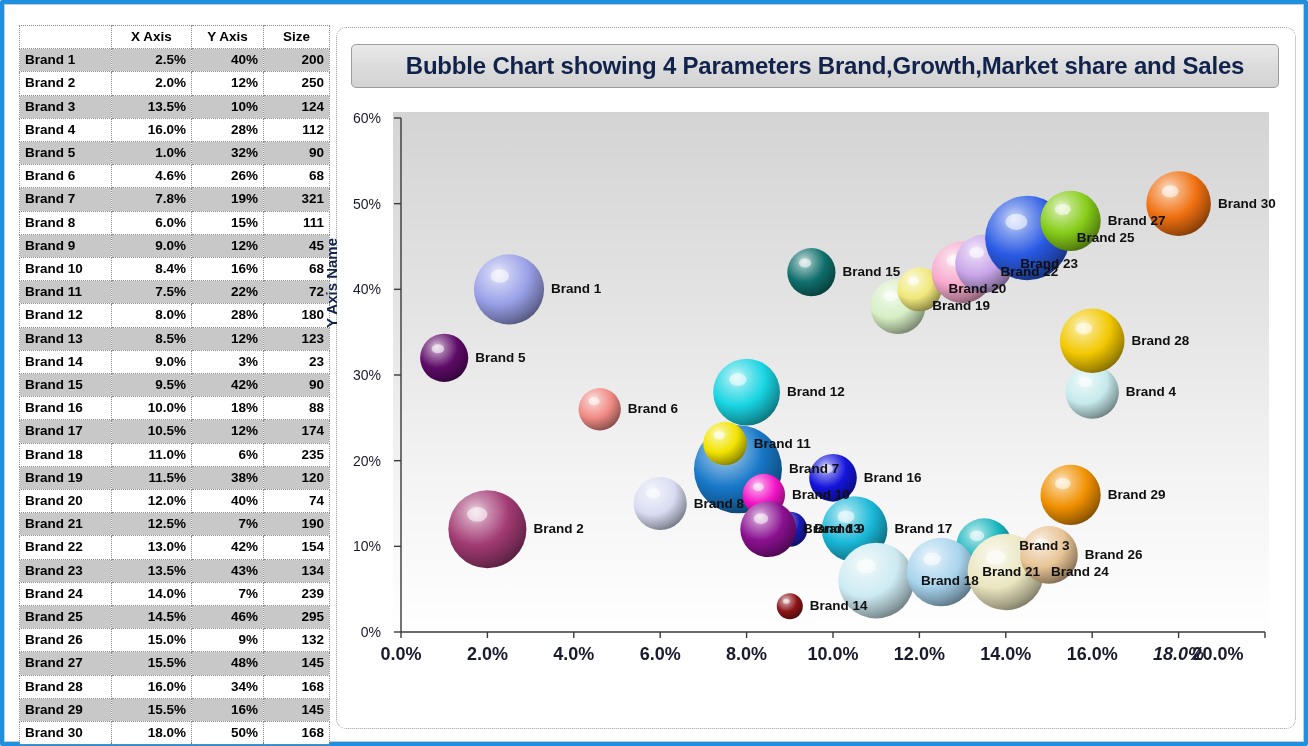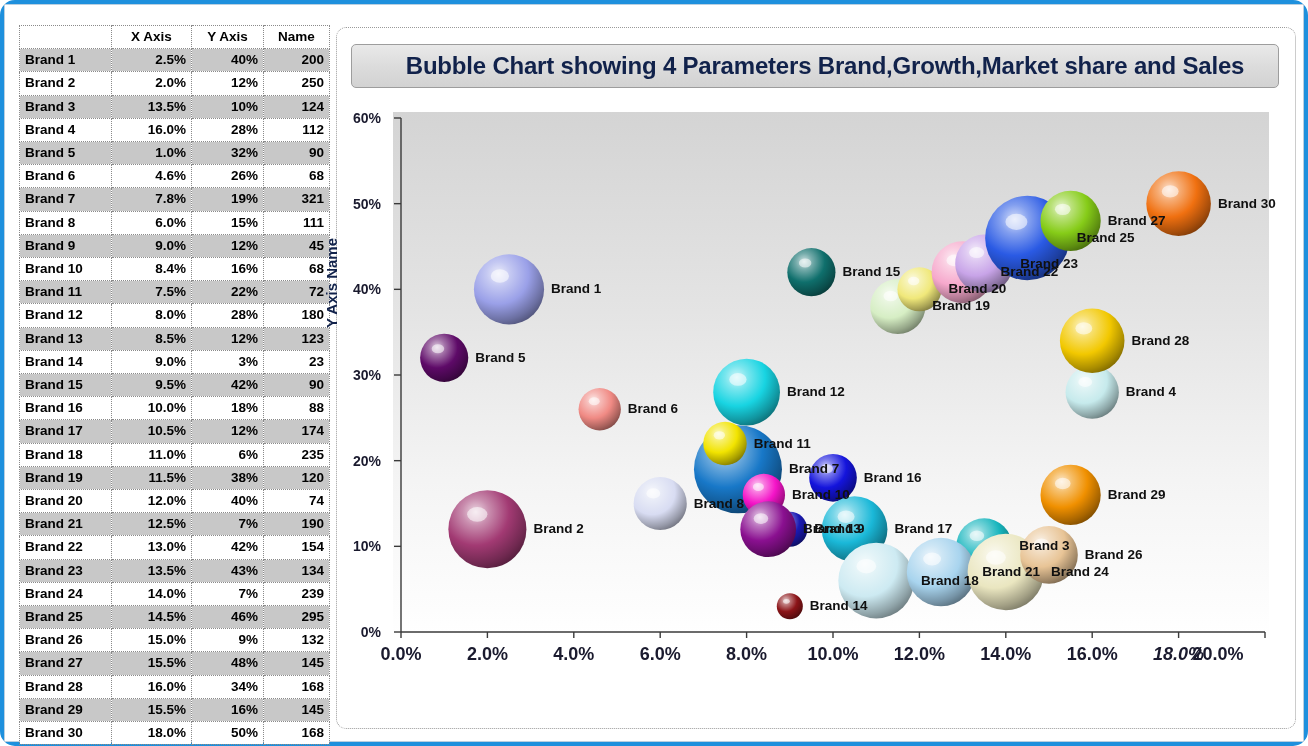--- a/index.html
+++ b/index.html
@@ -7,21 +7,21 @@
     width:1308px;height:746px;overflow:hidden;
     font-family:"Liberation Sans", sans-serif;
     background:#ffffff;
   }
   
   #window{
     position:absolute;left:0;top:0;width:1308px;height:746px;
     box-sizing:border-box;
     background:#ffffff;
     border:4px solid #1e90dd;
-    border-radius:15px;
+    border-radius:2px;
   }
   #windowInner{
     position:absolute;left:0;top:0;right:0;bottom:0;
     background:#ffffff;
     border:1px solid #b9cfe0;
     box-sizing:border-box;
   }
   
   #tableWrap{
     position:absolute;left:14px;top:20px;width:310px;height:708px;
@@ -75,21 +75,21 @@
     position:absolute;left:56px;top:84px;width:876px;height:526px;
     background:linear-gradient(to bottom,#d4d4d4 0%,#e4e4e4 38%,#f4f4f4 70%,#ffffff 100%);
   }
   #plotSvg{position:absolute;left:0;top:0;width:876px;height:526px;}
   
   .axisLine{stroke:#3a3a3a;stroke-width:1.4;}
   .tickLine{stroke:#3a3a3a;stroke-width:1.4;}
   
   .ytick{
     position:absolute;text-align:right;width:46px;
-    font-size:14px;font-weight:bold;color:#1a1a2e;
+    font-size:14px;font-weight:normal;color:#1a1a2e;
     transform:translateY(-8px);
   }
   .xtick{
     position:absolute;text-align:center;width:70px;
     font-size:18px;font-weight:bold;color:#1a1a2e;
   }
   #yAxisTitle{
     position:absolute;left:-14px;top:300px;
     font-size:15px;font-weight:bold;color:#11224b;
     transform:rotate(-90deg);transform-origin:left top;
@@ -116,21 +116,21 @@
             <col class="c0">
             <col class="c1">
             <col class="c2">
             <col class="c3">
           </colgroup>
         <tbody id="tableBody">
             <tr class="plain">
               <td class="lbl"></td>
               <td class="hdr">X Axis</td>
               <td class="hdr">Y Axis</td>
-              <td class="hdr">Name</td>
+              <td class="hdr">Size</td>
             </tr>
             <tr class="shade">
               <td class="lbl">Brand 1</td>
               <td class="num">2.5%</td>
               <td class="num">40%</td>
               <td class="num">200</td>
             </tr>
             <tr class="plain">
               <td class="lbl">Brand 2</td>
               <td class="num">2.0%</td>

